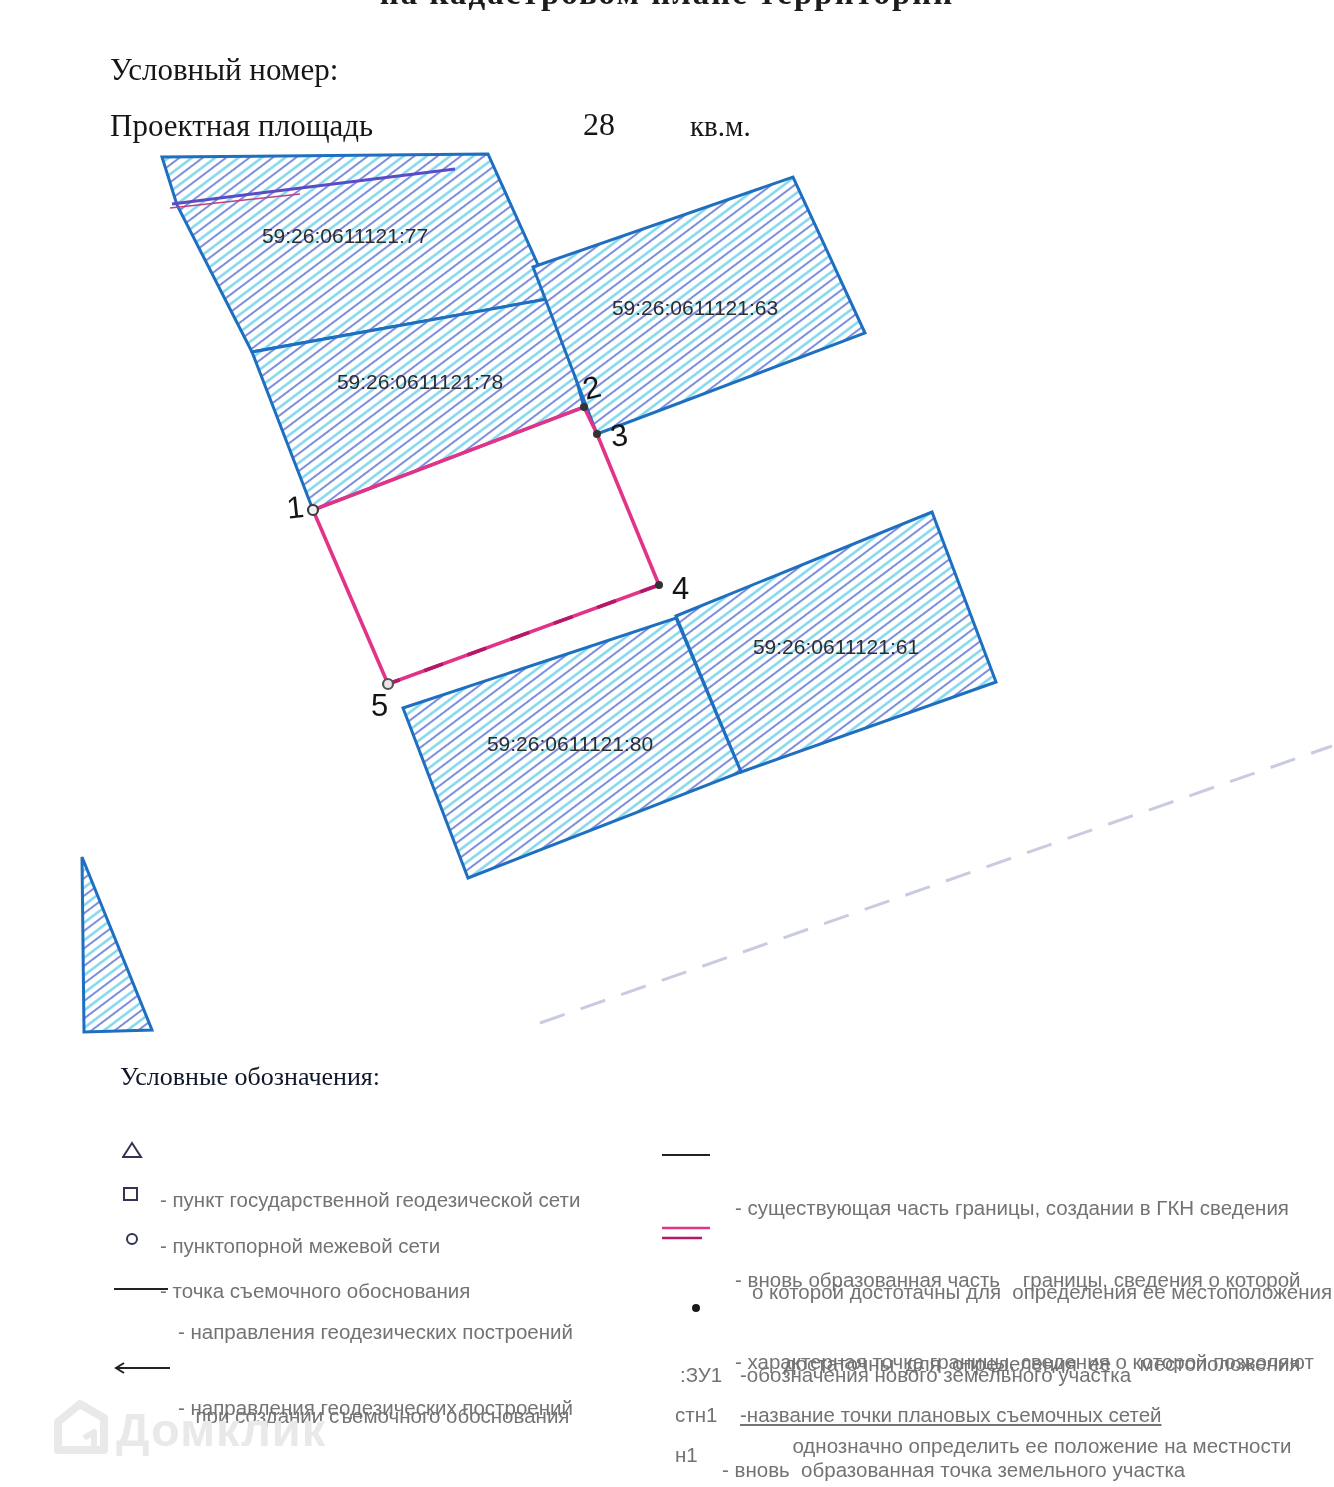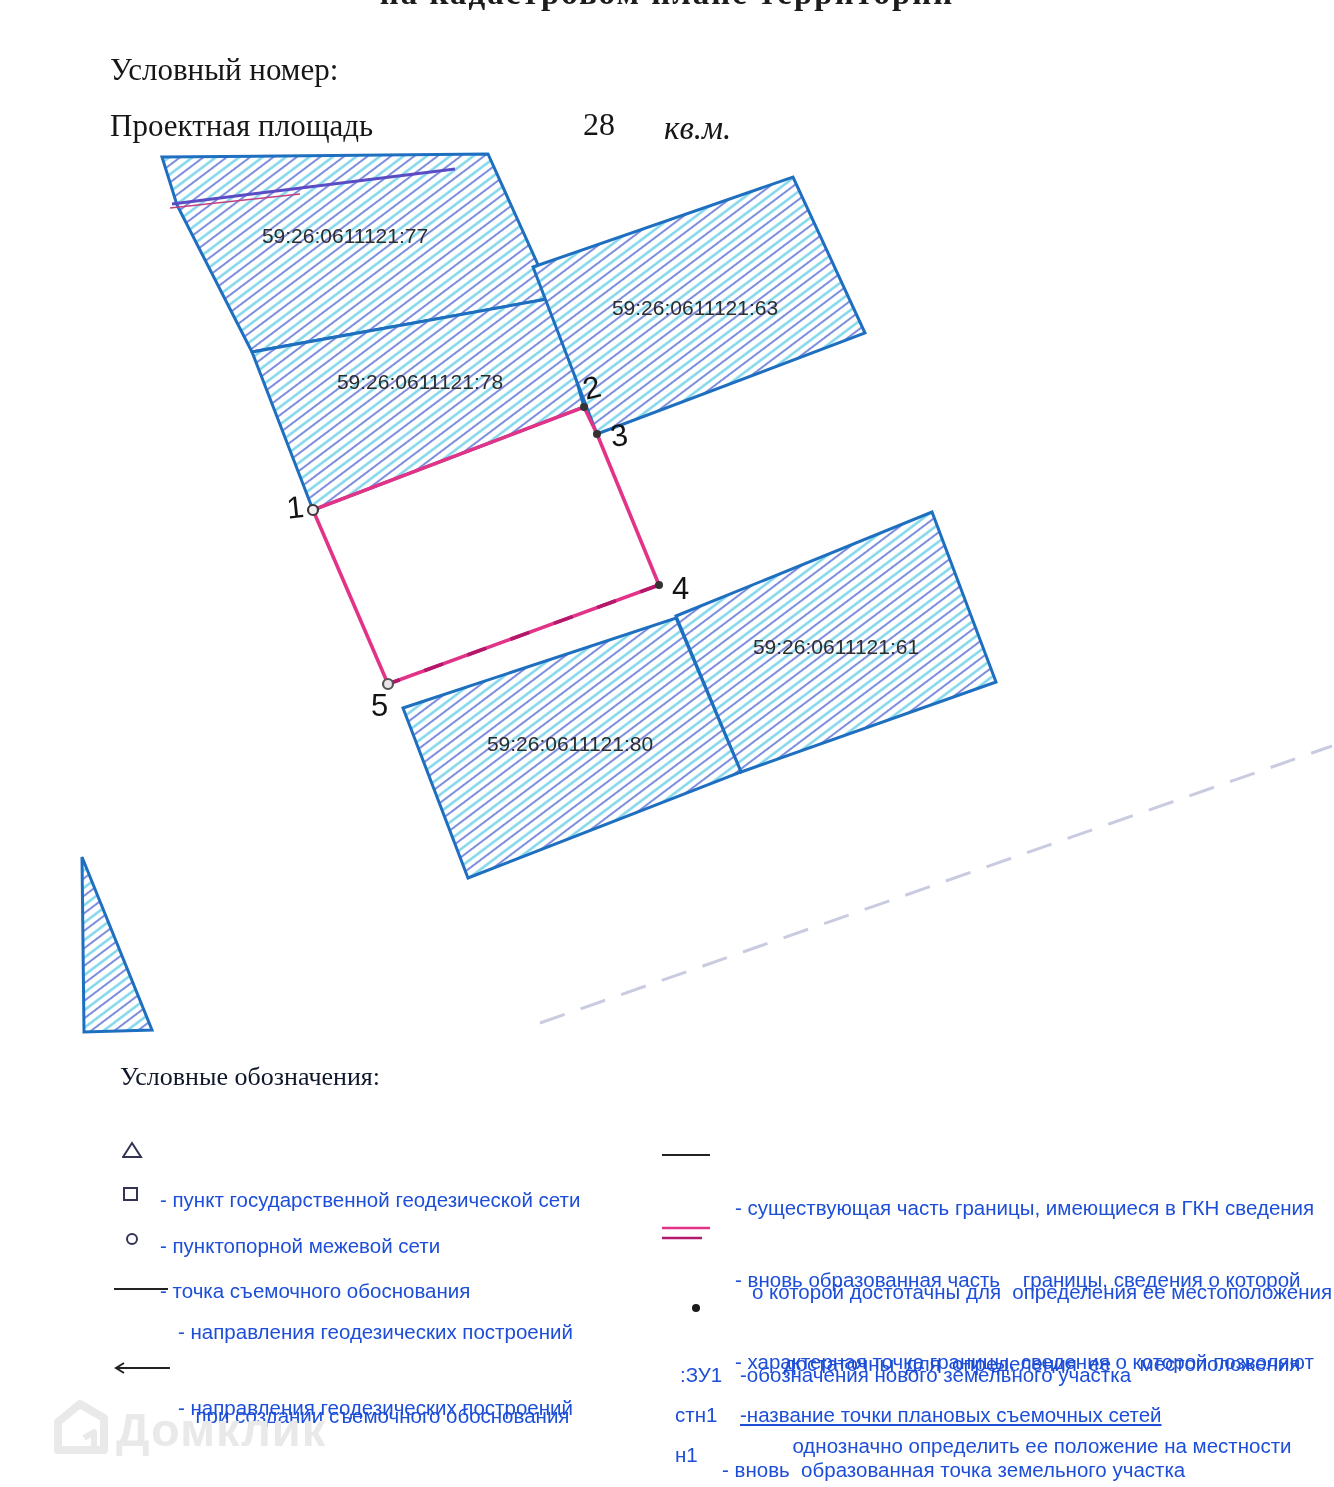--- a/index.html
+++ b/index.html
@@ -6,28 +6,28 @@
   .page{position:relative;width:1334px;height:1487px;background:#ffffff;overflow:hidden;
         font-family:"Liberation Sans",sans-serif;}
   
   .title-clip{position:absolute;top:0;left:0;width:100%;height:17px;overflow:hidden;text-align:center;}
   .title-clip .t{margin-top:-25px;font-family:"Liberation Serif",serif;font-weight:bold;
                  font-size:33px;letter-spacing:2px;color:#1c1c1c;}
   .hdr{position:absolute;font-family:"Liberation Serif",serif;color:#161616;}
   .hdr.num{top:52px;left:110px;font-size:31px;}
   .hdr.area{top:108px;left:110px;font-size:31px;}
   .hdr.val{top:106px;left:583px;font-size:32px;}
-  .hdr.unit{top:110px;left:664px;font-size:33px;font-style:italic;}
+  .hdr.unit{top:110px;left:690px;font-size:29px;}
   svg.map{position:absolute;top:0;left:0;}
   .parcel-label{font-family:"Liberation Sans",sans-serif;font-size:21px;fill:#2d2d2d;}
   .pt-label{font-family:"Liberation Sans",sans-serif;font-size:31px;fill:#141414;}
   
   .leg-head{position:absolute;top:1062px;left:120px;font-family:"Liberation Serif",serif;
             font-weight:normal;font-size:26px;color:#0f172a;}
-  .leg{position:absolute;font-size:20.5px;color:#1d4ed8;line-height:28px;white-space:pre-wrap;}
+  .leg{position:absolute;font-size:20.5px;color:#737373;line-height:28px;white-space:pre-wrap;}
   .leg .l2{margin-left:14px;text-align:center;}
   .leg-sym{position:absolute;}
   
   .wm{position:absolute;top:1398px;left:50px;display:flex;align-items:center;gap:0;color:#e9e9e9;}
   .wm .wm-text{font-size:47px;font-weight:bold;letter-spacing:1px;}
 </style>
 </head>
 <body>
 
 <div class="page">
@@ -132,21 +132,21 @@
   </svg>
   <svg class="leg-sym" style="top:1222px;left:660px;" width="56" height="22">
     <line x1="2" y1="6" x2="50" y2="6" stroke="#e23388" stroke-width="2.4"></line>
     <line x1="2" y1="16" x2="42" y2="16" stroke="#b3186b" stroke-width="2.4"></line>
   </svg>
   <svg class="leg-sym" style="top:1300px;left:688px;" width="16" height="16">
     <circle cx="8" cy="8" r="4" fill="#1a1a1a"></circle>
   </svg>
 
   <div class="leg" style="top:1138px;left:735px;width:600px;">
-    <div>- существующая часть границы, имеющиеся в ГКН сведения</div>
+    <div>- существующая часть границы, создании в ГКН сведения</div>
     <div class="l2">о которой достотачны для  определения ее местоположения</div>
   </div>
   <div class="leg" style="top:1210px;left:735px;width:600px;">
     <div>- вновь образованная часть    границы, сведения о которой</div>
     <div class="l2">достаточны  для  определения  ее     местоположения</div>
   </div>
   <div class="leg" style="top:1292px;left:735px;width:600px;">
     <div>- характерная точка границы, сведения о которой позволяют</div>
     <div class="l2">однозначно определить ее положение на местности</div>
   </div>

